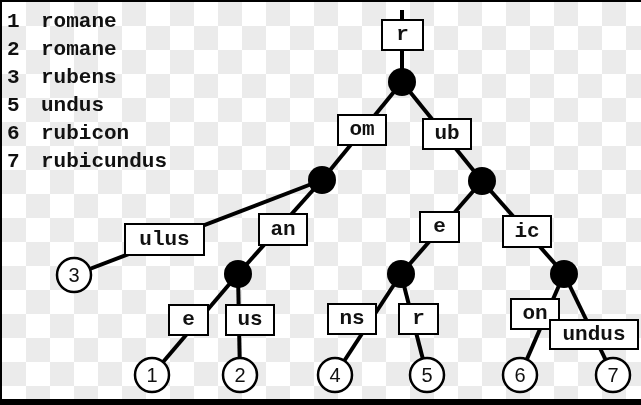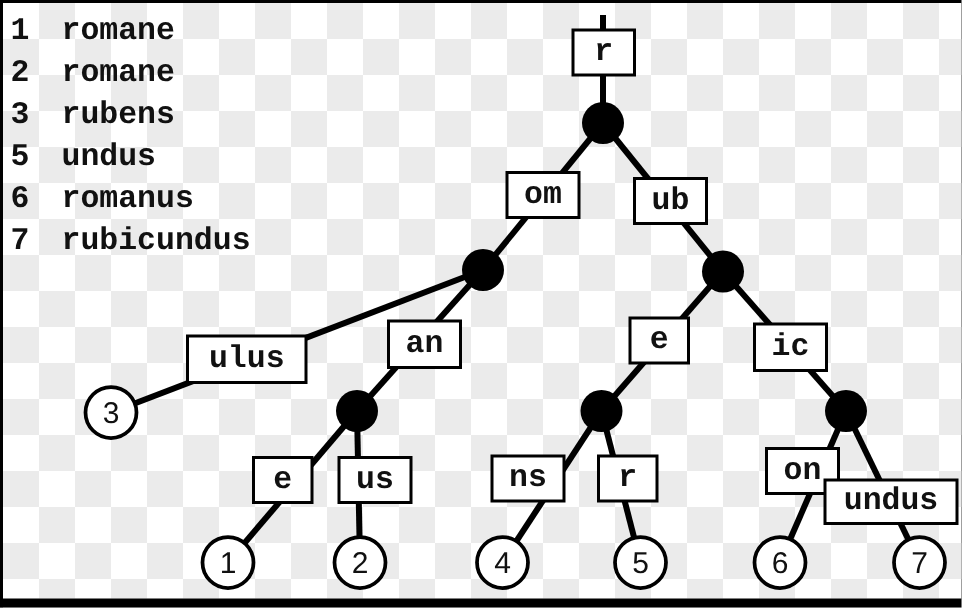--- a/index.html
+++ b/index.html
@@ -39,21 +39,21 @@
   </style>
 </head>
 <body>
 
 <div id="canvas">
   <ul id="legend">
     <li><span class="num">1</span><span>romane</span></li>
     <li><span class="num">2</span><span>romane</span></li>
     <li><span class="num">3</span><span>rubens</span></li>
     <li><span class="num">5</span><span>undus</span></li>
-    <li><span class="num">6</span><span>romanus</span></li>
+    <li><span class="num">6</span><span>rubicon</span></li>
     <li><span class="num">7</span><span>rubicundus</span></li>
   </ul>
 
   <svg id="tree" width="641" height="405" viewBox="0 0 641 405">
     <g id="edges">
         <line class="edge" x1="400" y1="8" x2="400" y2="80"></line>
         <line class="edge" x1="400" y1="80" x2="320" y2="178"></line>
         <line class="edge" x1="400" y1="80" x2="480" y2="179"></line>
         <line class="edge" x1="320" y1="178" x2="72" y2="273"></line>
         <line class="edge" x1="320" y1="178" x2="236" y2="272"></line>

